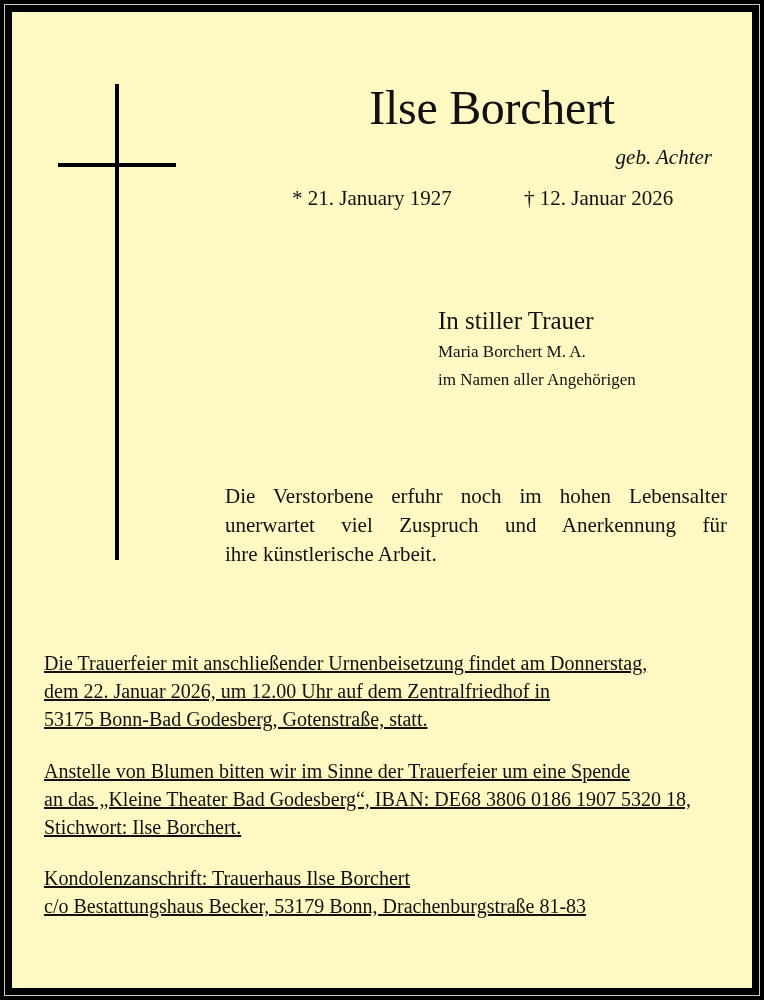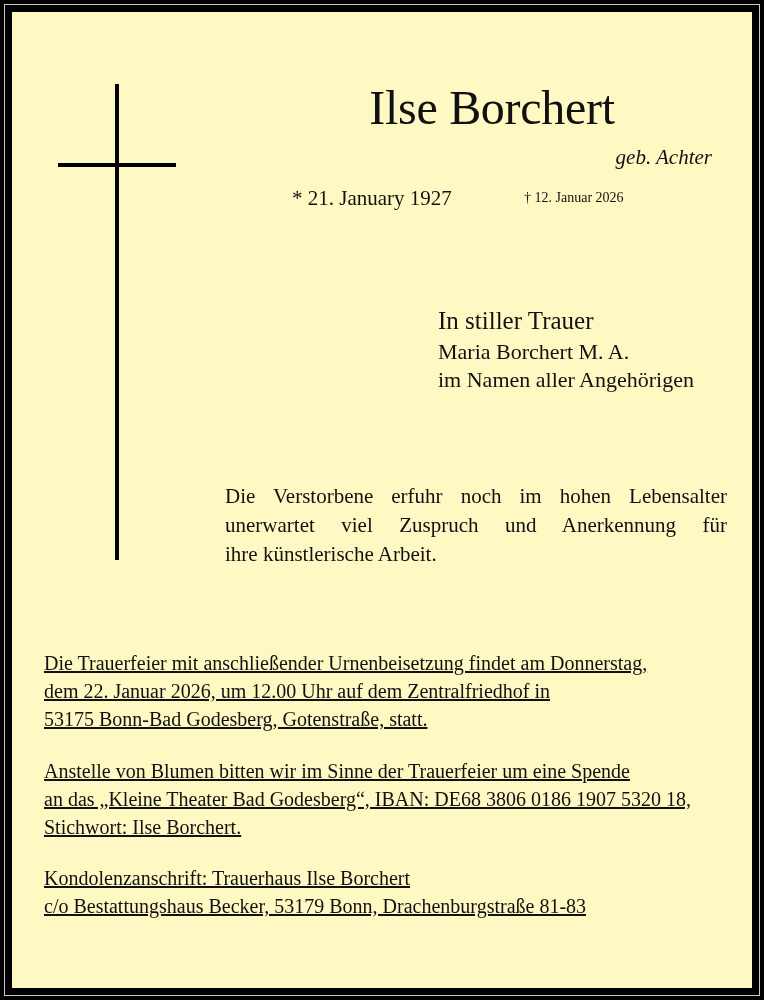--- a/index.html
+++ b/index.html
@@ -6,23 +6,23 @@
   body { width: 764px; height: 1000px; position: relative; overflow: hidden; }
   .frame-outer { position: absolute; left: 0; top: 0; width: 764px; height: 1000px; background: #000; }
   .frame-line { position: absolute; left: 4px; top: 4px; right: 4px; bottom: 4px; border: 1px solid #c8c8c8; }
   .page { position: absolute; left: 12px; top: 12px; width: 740px; height: 976px; background: #fef9c3;
           font-family: "Liberation Serif", "DejaVu Serif", serif; color: #111; }
   .cross-v { position: absolute; left: 103px; top: 72px; width: 4px; height: 476px; background: #000; }
   .cross-h { position: absolute; left: 46px; top: 151px; width: 118px; height: 4px; background: #000; }
   .name { position: absolute; left: 260px; width: 440px; top: 68px; text-align: center; font-size: 48px; line-height: 56px; letter-spacing: -0.3px; }
   .maiden { position: absolute; left: 260px; width: 440px; top: 132px; text-align: right; font-size: 21px; line-height: 26px; font-style: italic; }
   .birth { position: absolute; left: 280px; top: 173px; font-size: 21px; line-height: 26px; }
-  .death { position: absolute; left: 512px; top: 173px; font-size: 14px; line-height: 26px; }
+  .death { position: absolute; left: 512px; top: 173px; font-size: 21px; line-height: 26px; }
   .mourn { position: absolute; left: 426px; top: 296px; font-size: 25px; line-height: 26px; }
-  .sig { position: absolute; left: 426px; top: 326px; font-size: 22px; line-height: 28px; }
+  .sig { position: absolute; left: 426px; top: 326px; font-size: 17px; line-height: 28px; }
   .tribute { position: absolute; left: 213px; top: 470px; width: 502px; font-size: 21px; line-height: 29px; text-align: justify; text-align-last: left; }
   .tribute span { display: block; }
   .tribute .just { text-align: justify; text-align-last: justify; }
   .info { position: absolute; left: 32px; width: 690px; font-size: 20px; line-height: 28px; text-decoration: underline; }
   .info span { display: block; white-space: nowrap; }
   .ceremony { top: 637px; }
   .donation { top: 745px; }
   .condolence { top: 852px; }
 </style>
 </head>

